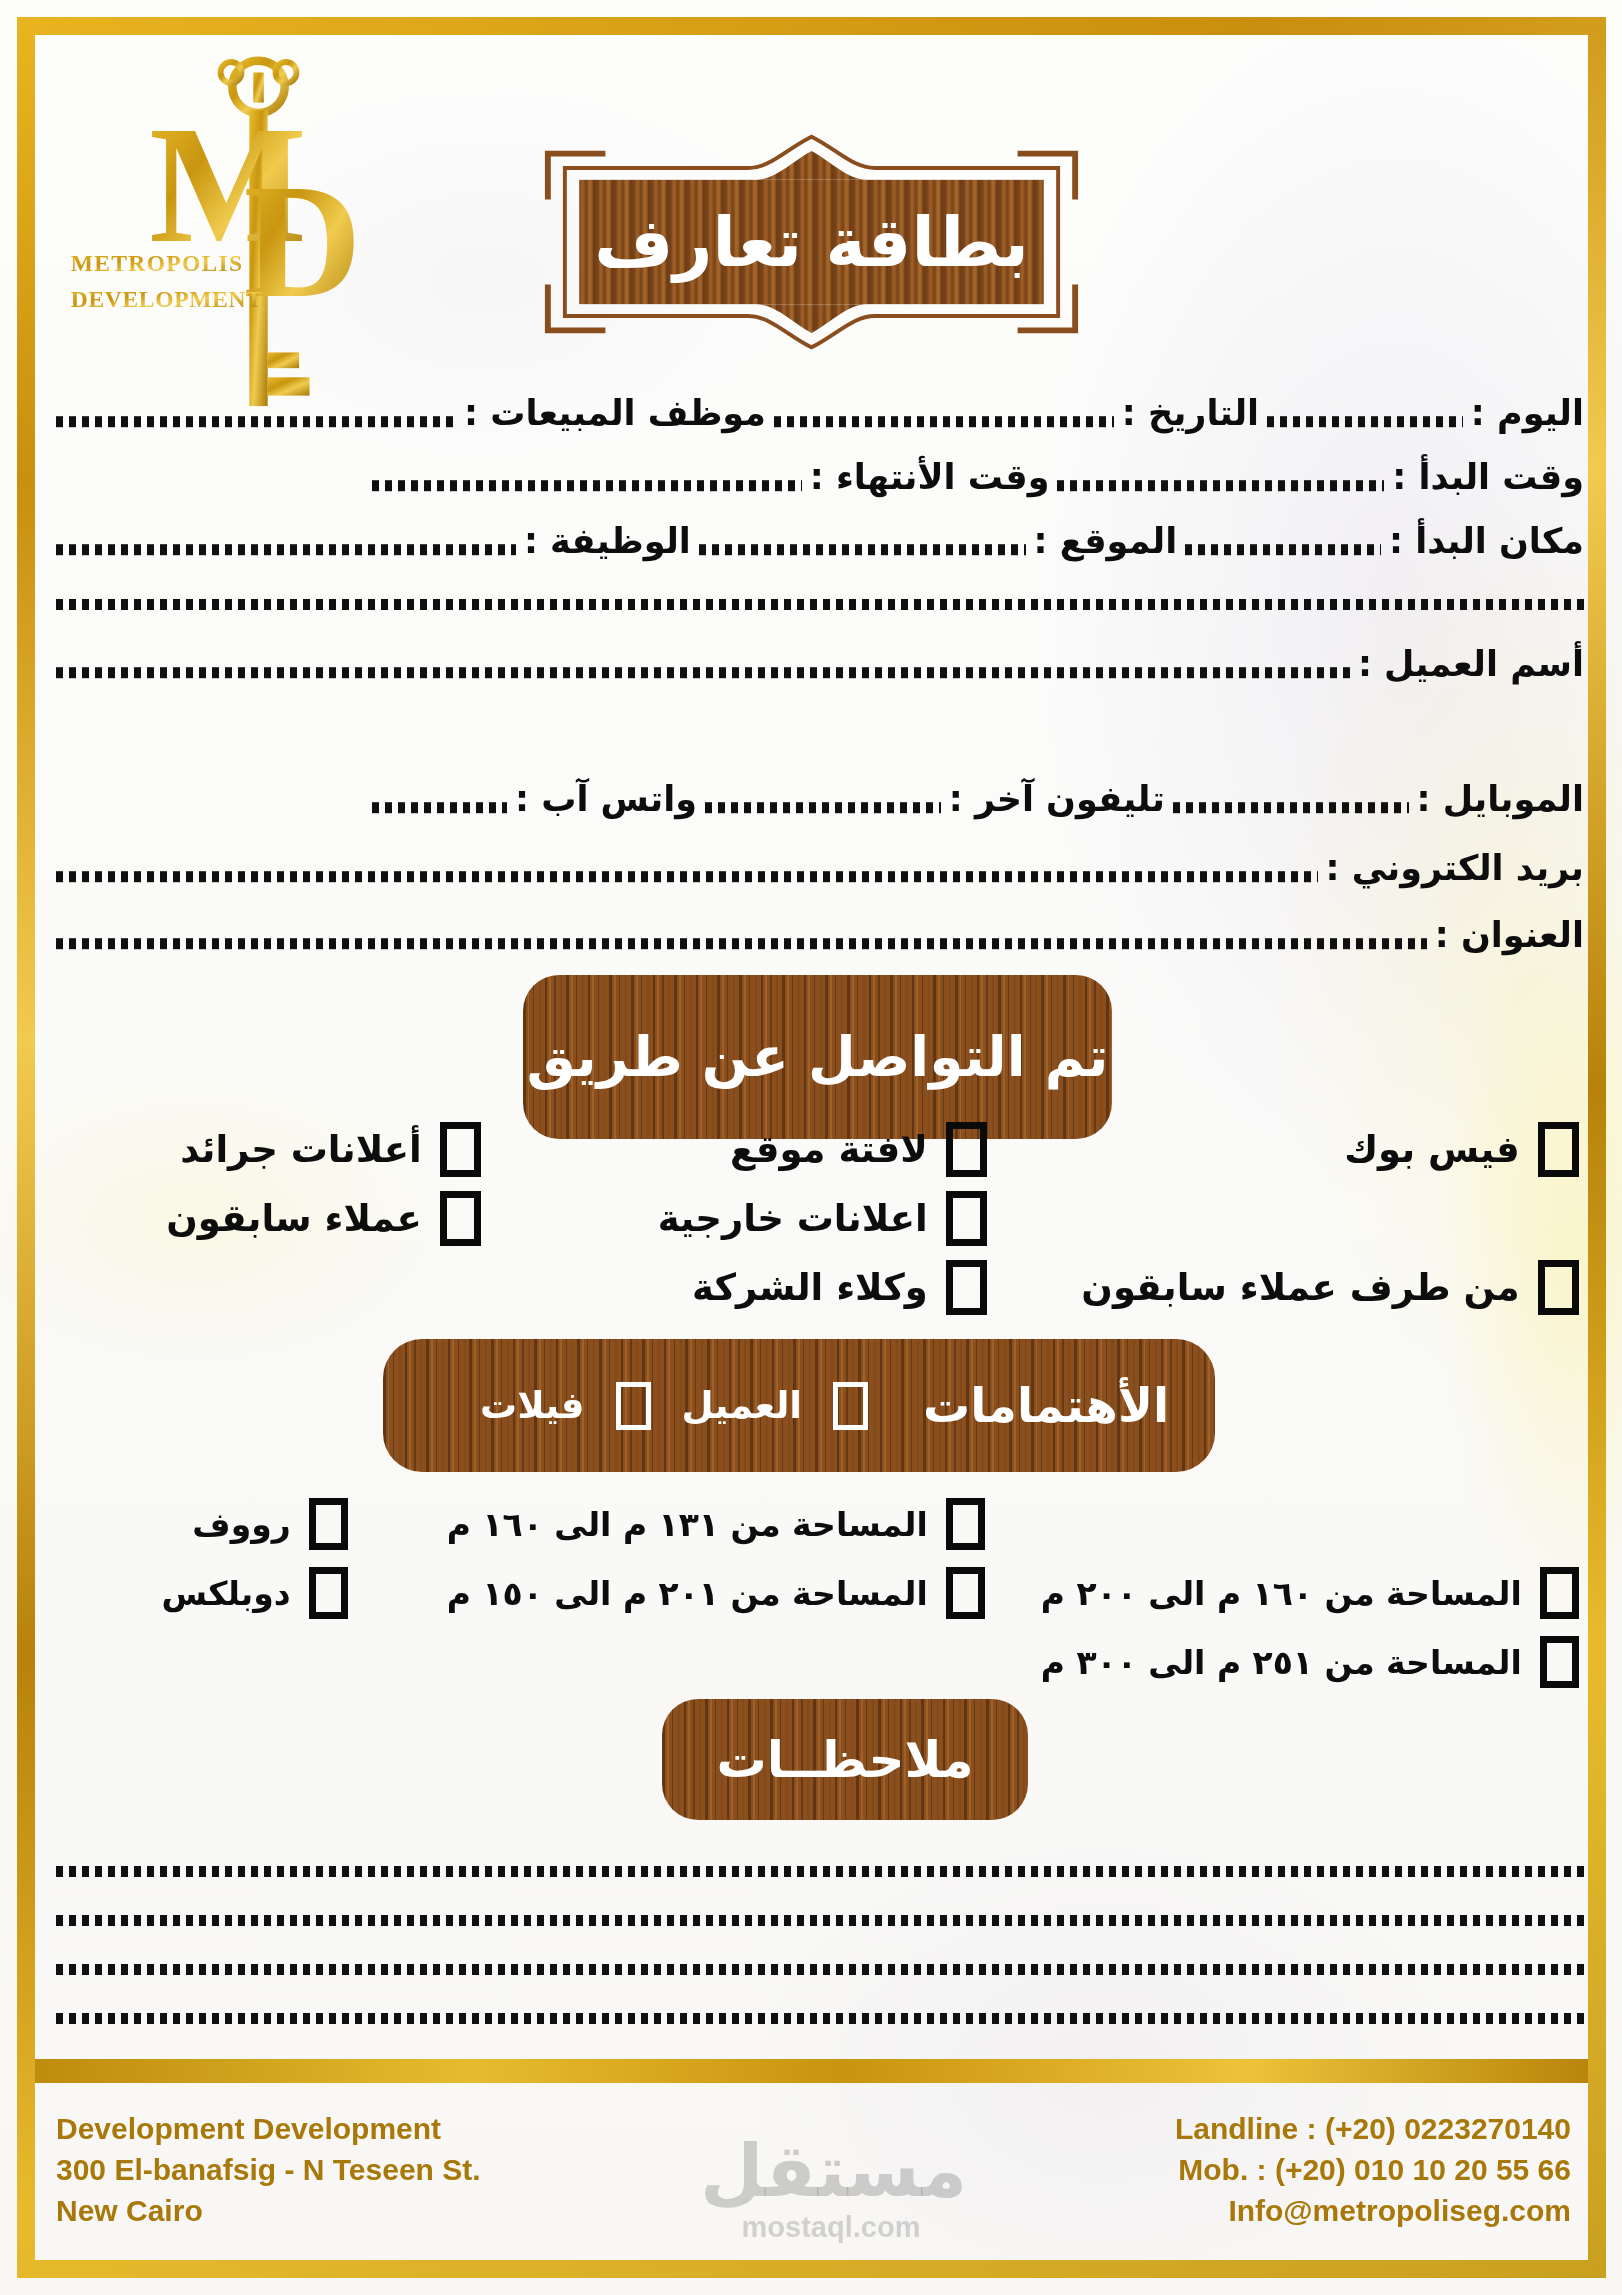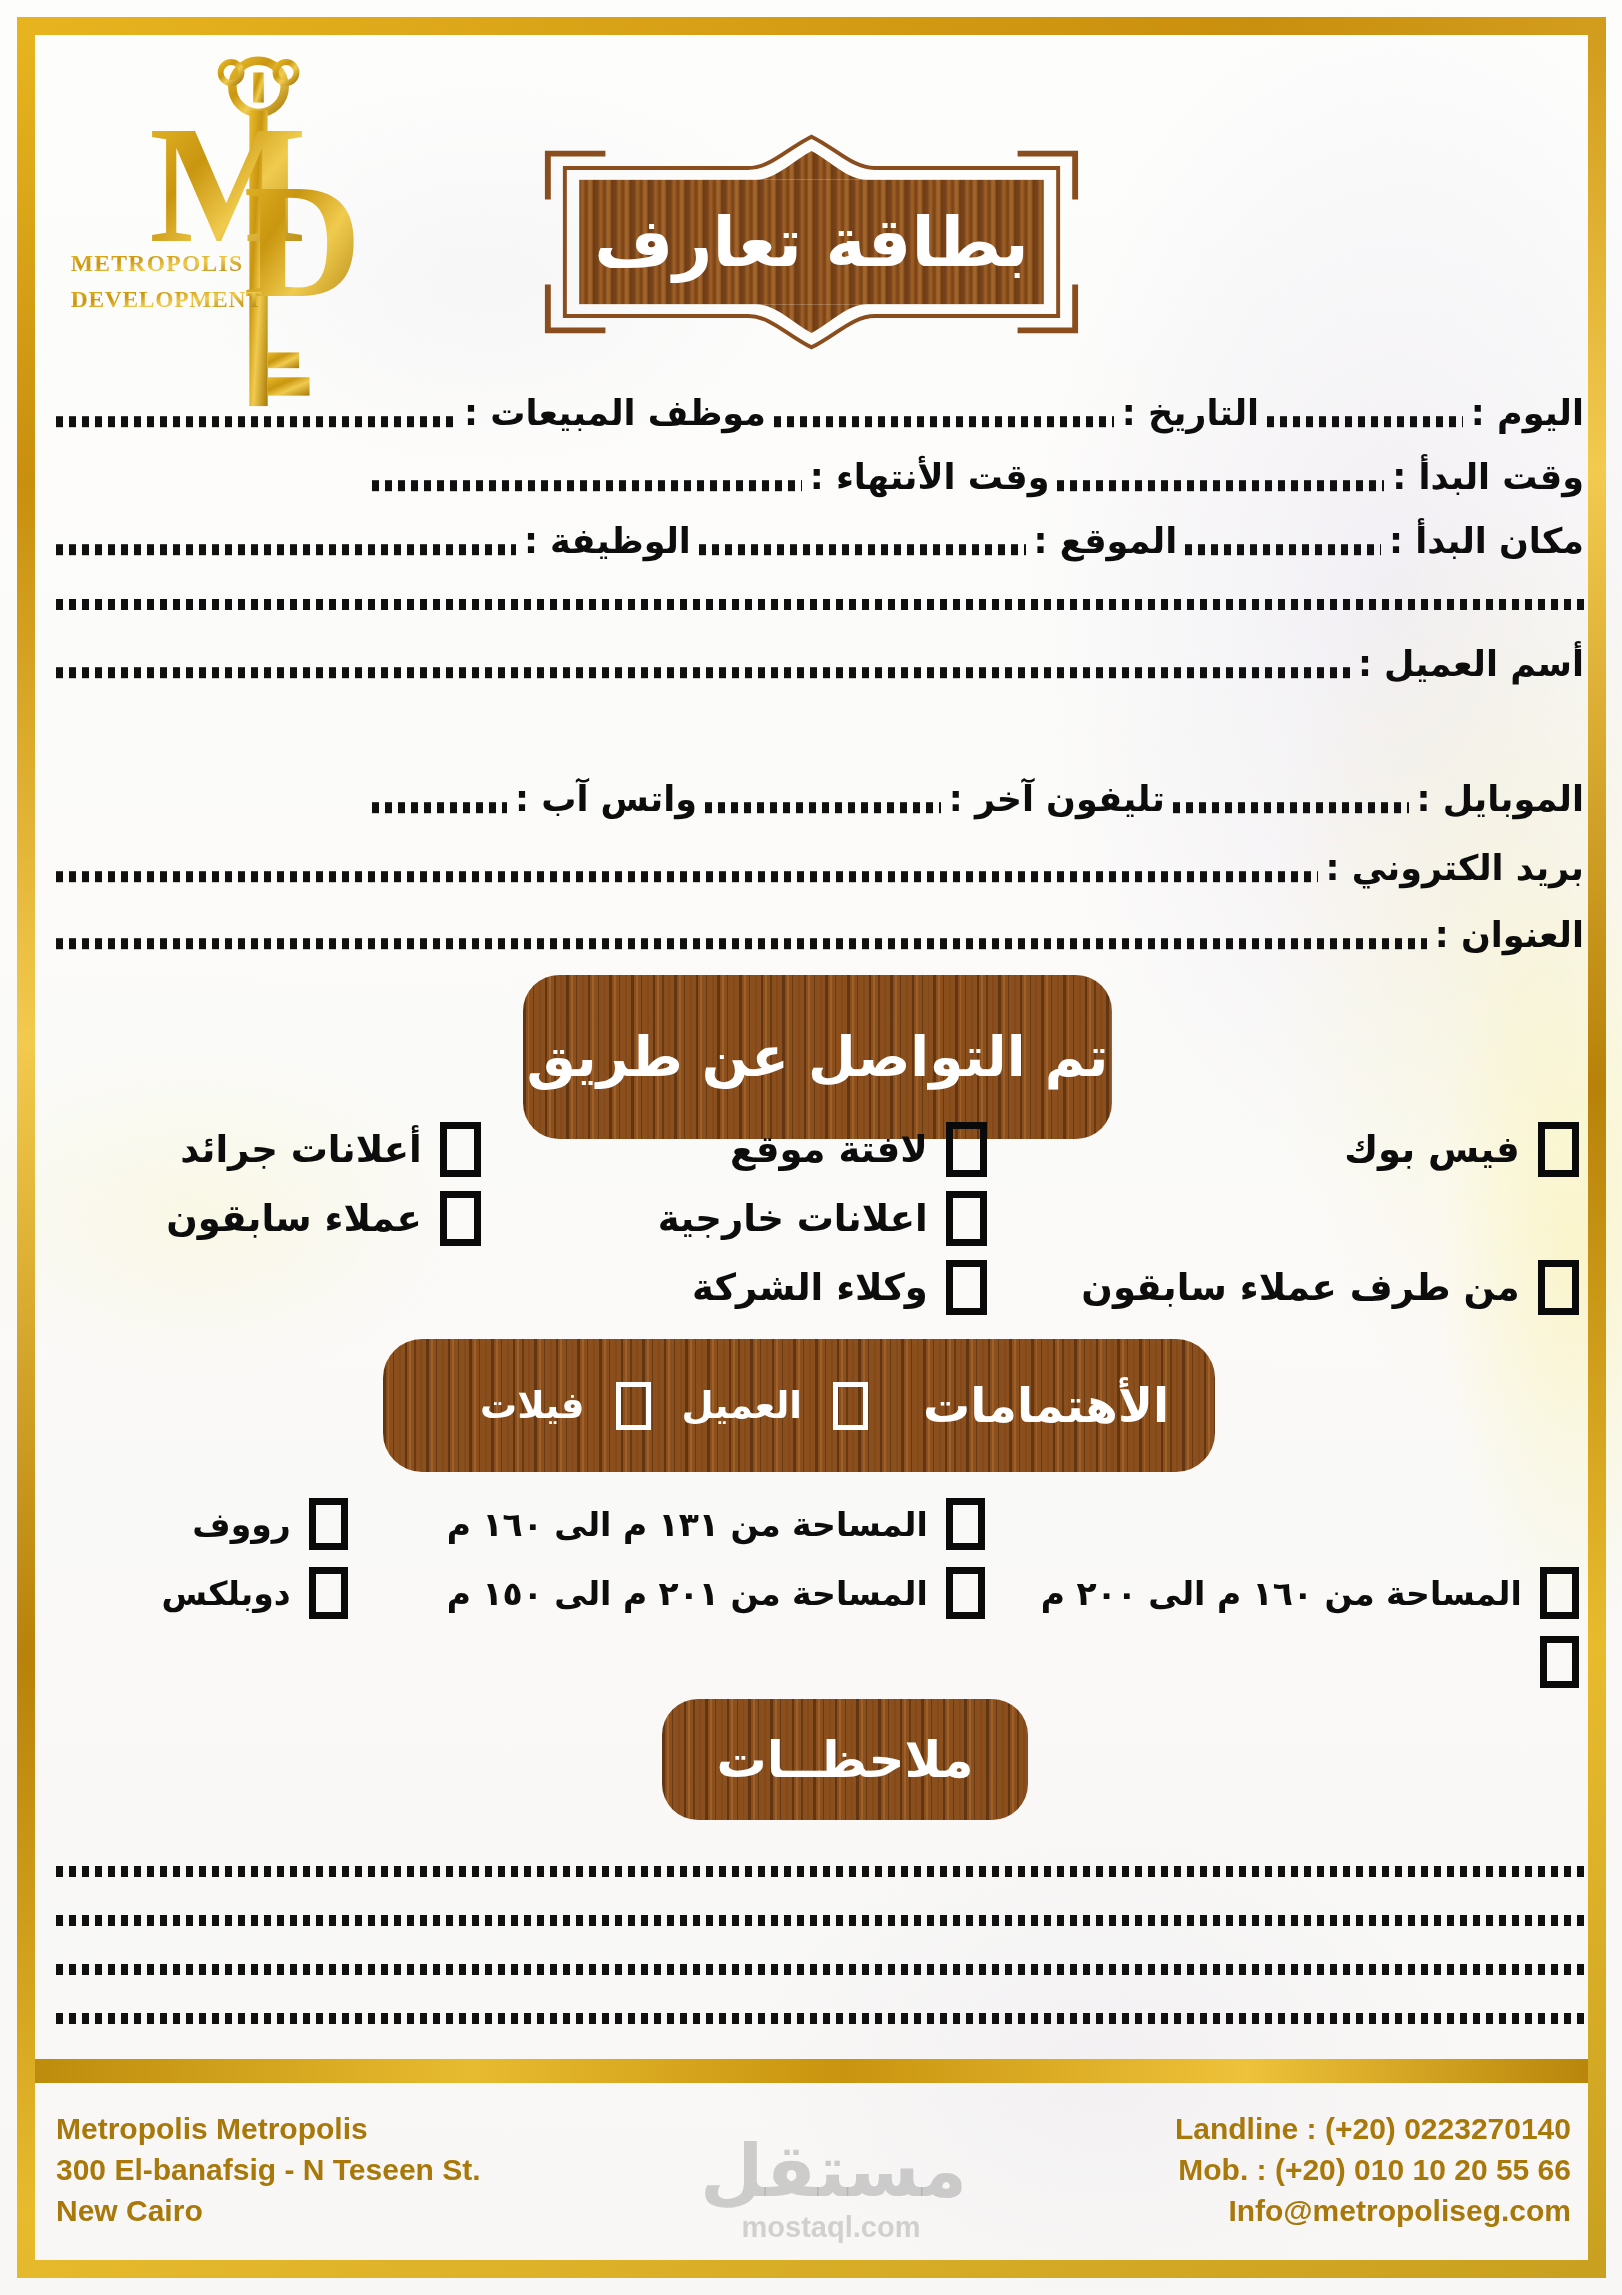--- a/index.html
+++ b/index.html
@@ -251,35 +251,36 @@
   <div class="chk-item area-item" style="top:1567px;right:638px">
     <span class="chk-box"></span>
     <span>المساحة من ٢٠١ م الى ١٥٠ م</span>
   </div>
   <div class="chk-item area-item" style="top:1567px;right:1275px">
     <span class="chk-box"></span>
     <span>دوبلكس</span>
   </div>
   <div class="chk-item area-item" style="top:1636px;right:44px">
     <span class="chk-box"></span>
+    <span>المساحة من ٢٥١ م الى ٣٠٠ م</span>
   </div>
 
   <div class="wood-bar notes-banner">
     <span>ملاحظــات</span>
   </div>
 
   <div class="dots-standalone" style="top:1866px"></div>
   <div class="dots-standalone" style="top:1915px"></div>
   <div class="dots-standalone" style="top:1964px"></div>
   <div class="dots-standalone" style="top:2013px"></div>
 
   <div class="gold-separator"></div>
 
   <div class="footer-left">
-    <div>Metropolis Metropolis</div>
+    <div>Development Development</div>
     <div>300 El-banafsig - N Teseen  St.</div>
     <div>New Cairo</div>
   </div>
   <div class="footer-right">
     <div>Landline : (+20) 0223270140</div>
     <div>Mob. : (+20) 010 10 20 55 66</div>
     <div>Info@metropoliseg.com</div>
   </div>
 
   <div class="watermark">

